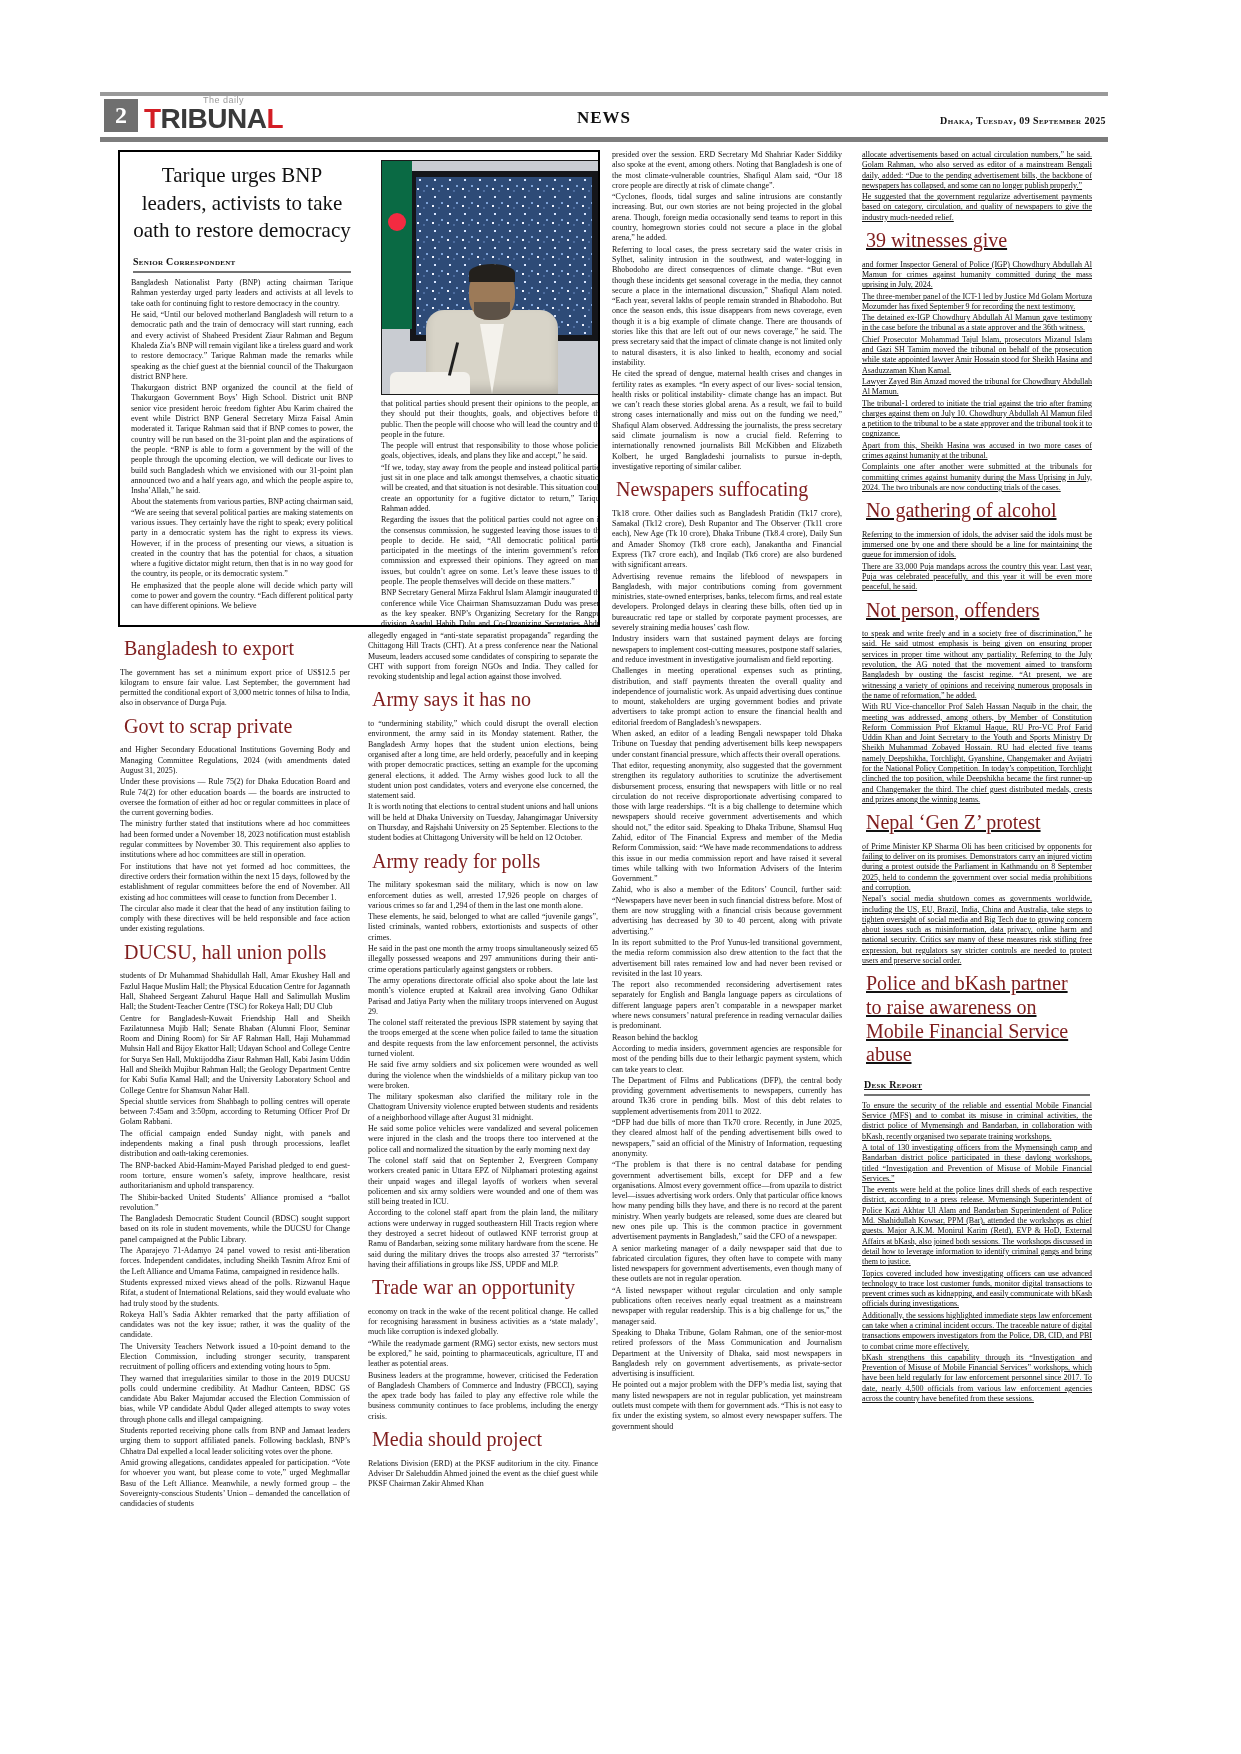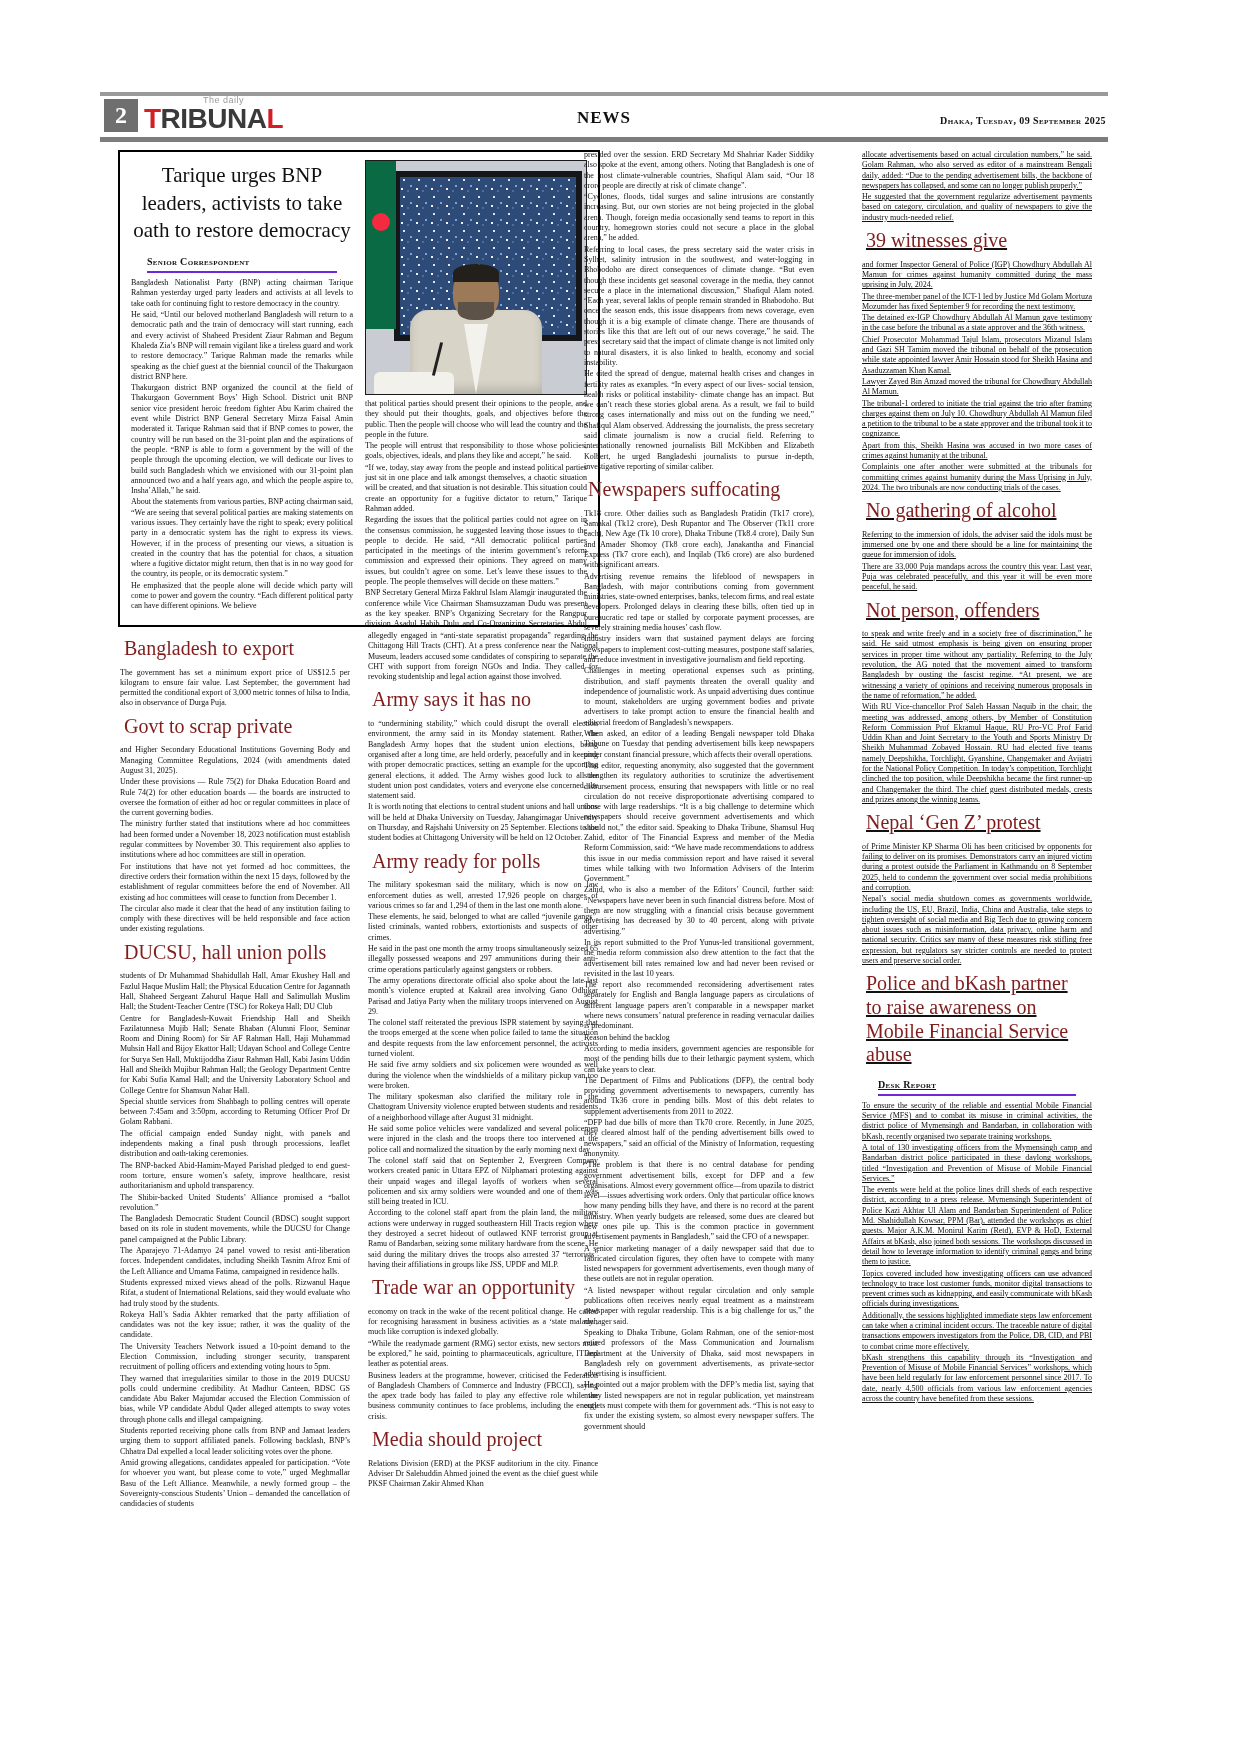--- a/index.html
+++ b/index.html
@@ -14,25 +14,25 @@
   .logo{position:absolute;left:44px;top:-1px;}
   .thedaily{font:9px "Liberation Sans",sans-serif;color:#9a9a9a;margin-left:20px;letter-spacing:.5px;text-align:center;}
   .logotype{font:bold 28px/28px "Liberation Sans",sans-serif;color:#3a3a3a;letter-spacing:-.5px;}
   .logotype .red{color:#d31e25;}
   .news-label{position:absolute;left:0;width:100%;top:12px;text-align:center;
               font:bold 17px "Liberation Serif",serif;letter-spacing:1px;pointer-events:none;}
   .dateline{position:absolute;right:2px;top:19px;font:bold 10px "Liberation Serif",serif;
             font-variant:small-caps;letter-spacing:.4px;}
   
   .lead{position:absolute;left:118px;top:150px;width:482px;height:477px;border:2.5px solid #000;
-        box-sizing:border-box;padding:8px 11px;display:flex;gap:12px;overflow:hidden;}
+        box-sizing:border-box;padding:8px 11px;display:flex;gap:28px;overflow:hidden;}
   .lead-colA{width:222px;flex:0 0 222px;}
   .lead-colB{width:222px;flex:0 0 222px;}
   h1.lead-head{font:400 21px/1.32 "Liberation Serif",serif;text-align:center;margin:2px 0 6px;}
-  .byline-row{border-bottom:2px solid #6d28d9;padding-bottom:2px;margin:2px 16px 5px;}
+  .byline-row{border-bottom:2px solid #737373;padding-bottom:2px;margin:2px 2px 5px;}
   .byline{font:bold 10px "Liberation Serif",serif;font-variant:small-caps;letter-spacing:.3px;}
   .para{font:8px/10.3px "Liberation Serif",serif;text-align:justify;margin:0 0 1px 0;word-spacing:-.2px;}
   
   .photo{position:relative;height:233px;background:#c9ccd2;border:1px solid #1a1a1a;overflow:hidden;margin-bottom:4px;}
   .ph-screen{position:absolute;left:28px;top:10px;right:4px;height:158px;border:6px solid #15161a;
      background:
        radial-gradient(2px 2px at 4px 3px,#d9e6ff 50%,transparent 52%),
        radial-gradient(2px 2px at 11px 9px,#7fa4d9 50%,transparent 52%),
        radial-gradient(2px 2px at 2px 12px,#f2f5ff 50%,transparent 52%),
        radial-gradient(2px 2px at 8px 14px,#4d6da0 50%,transparent 52%),
@@ -48,21 +48,21 @@
   .ph-head{position:absolute;left:43px;top:0;width:46px;height:54px;border-radius:46% 46% 42% 42%;
            background:#9c7a58;}
   .ph-hair{position:absolute;left:43px;top:-2px;width:46px;height:18px;border-radius:50% 50% 0 0;background:#23201c;}
   .ph-beard{position:absolute;left:48px;top:36px;width:36px;height:18px;border-radius:0 0 45% 45%;background:#5d5247;}
   .ph-podium{position:absolute;left:8px;bottom:0;width:80px;height:22px;background:#f3f1ec;border-radius:6px 6px 0 0;}
   .ph-mic{position:absolute;left:70px;bottom:18px;width:3px;height:34px;background:#202020;transform:rotate(14deg);}
   
   .col{position:absolute;overflow:hidden;}
   #c1{left:120px;top:631px;width:230px;height:1075px;}
   #c2{left:368px;top:631px;width:230px;height:1075px;}
-  #c3{left:584px;top:150px;width:230px;height:1545px;}
+  #c3{left:612px;top:150px;width:230px;height:1545px;}
   #c4{left:862px;top:150px;width:230px;height:1560px;text-decoration:underline;}
   .sec-head{font:400 20px/1.18 "Liberation Serif",serif;text-align:left;margin:6px 4px 7px;color:#7f1d1d;}
   .news-section{display:block;}
 </style>
 </head>
 <body>
 
 <div class="page">
 
   <div class="top-rule"></div>

